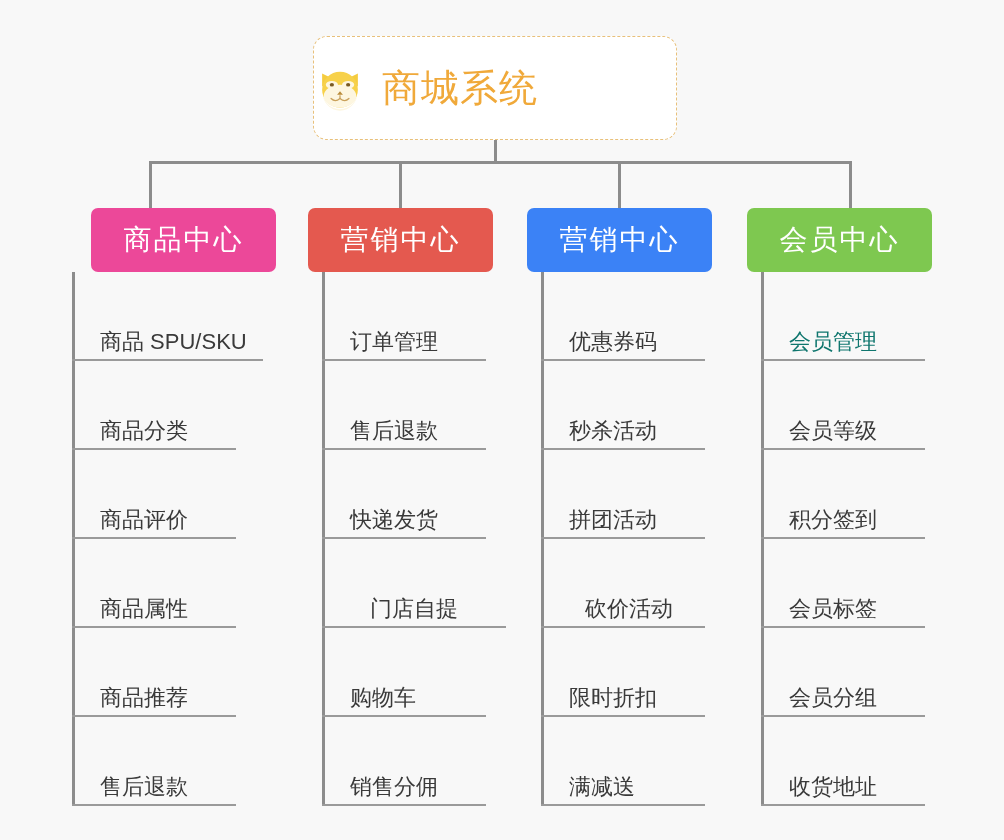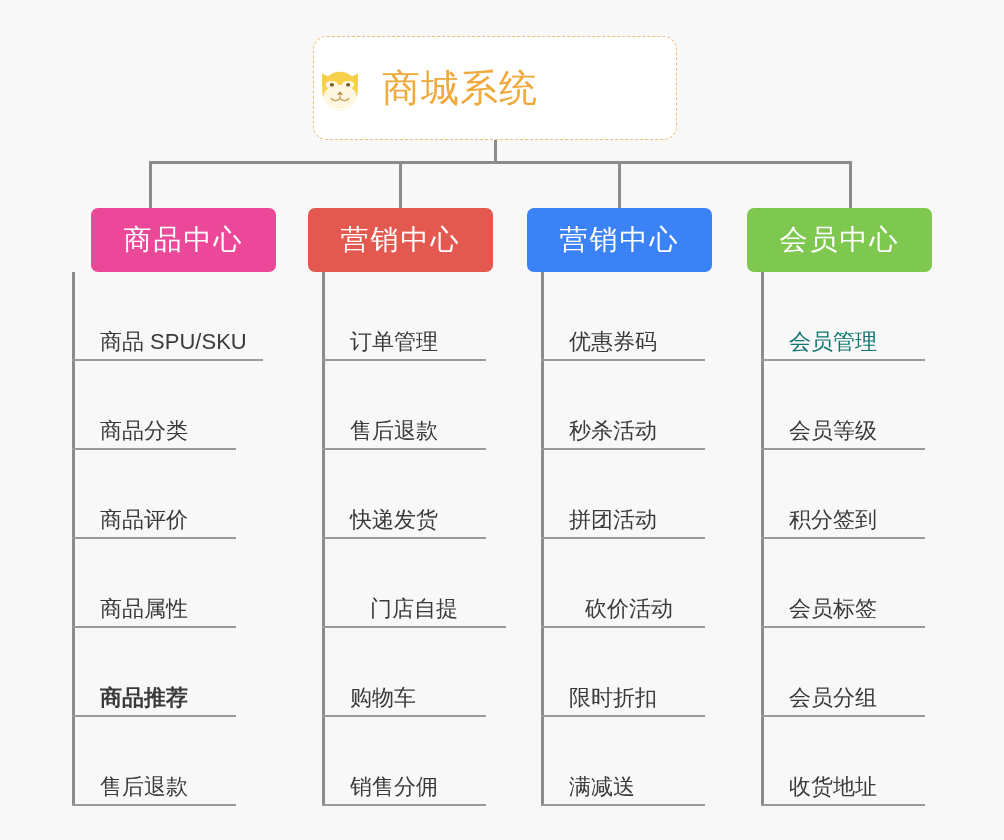--- a/index.html
+++ b/index.html
@@ -180,21 +180,21 @@
           <div class="item-inner" style="border-bottom-color: rgb(154, 154, 154);">
             <span class="item-label" style="color: rgb(58, 58, 58);">商品评价</span>
           </div>
         </div>
       <div class="item">
           <div class="item-inner" style="border-bottom-color: rgb(154, 154, 154);">
             <span class="item-label" style="color: rgb(58, 58, 58);">商品属性</span>
           </div>
         </div>
       <div class="item">
-          <div class="item-inner" style="border-bottom-color: rgb(154, 154, 154); font-weight: bold;">
+          <div class="item-inner" style="border-bottom-color: rgb(154, 154, 154);">
             <span class="item-label" style="color: rgb(58, 58, 58);">商品推荐</span>
           </div>
         </div>
       <div class="item">
           <div class="item-inner" style="border-bottom-color: rgb(154, 154, 154);">
             <span class="item-label" style="color: rgb(58, 58, 58);">售后退款</span>
           </div>
         </div>
     </div>
   </div>

